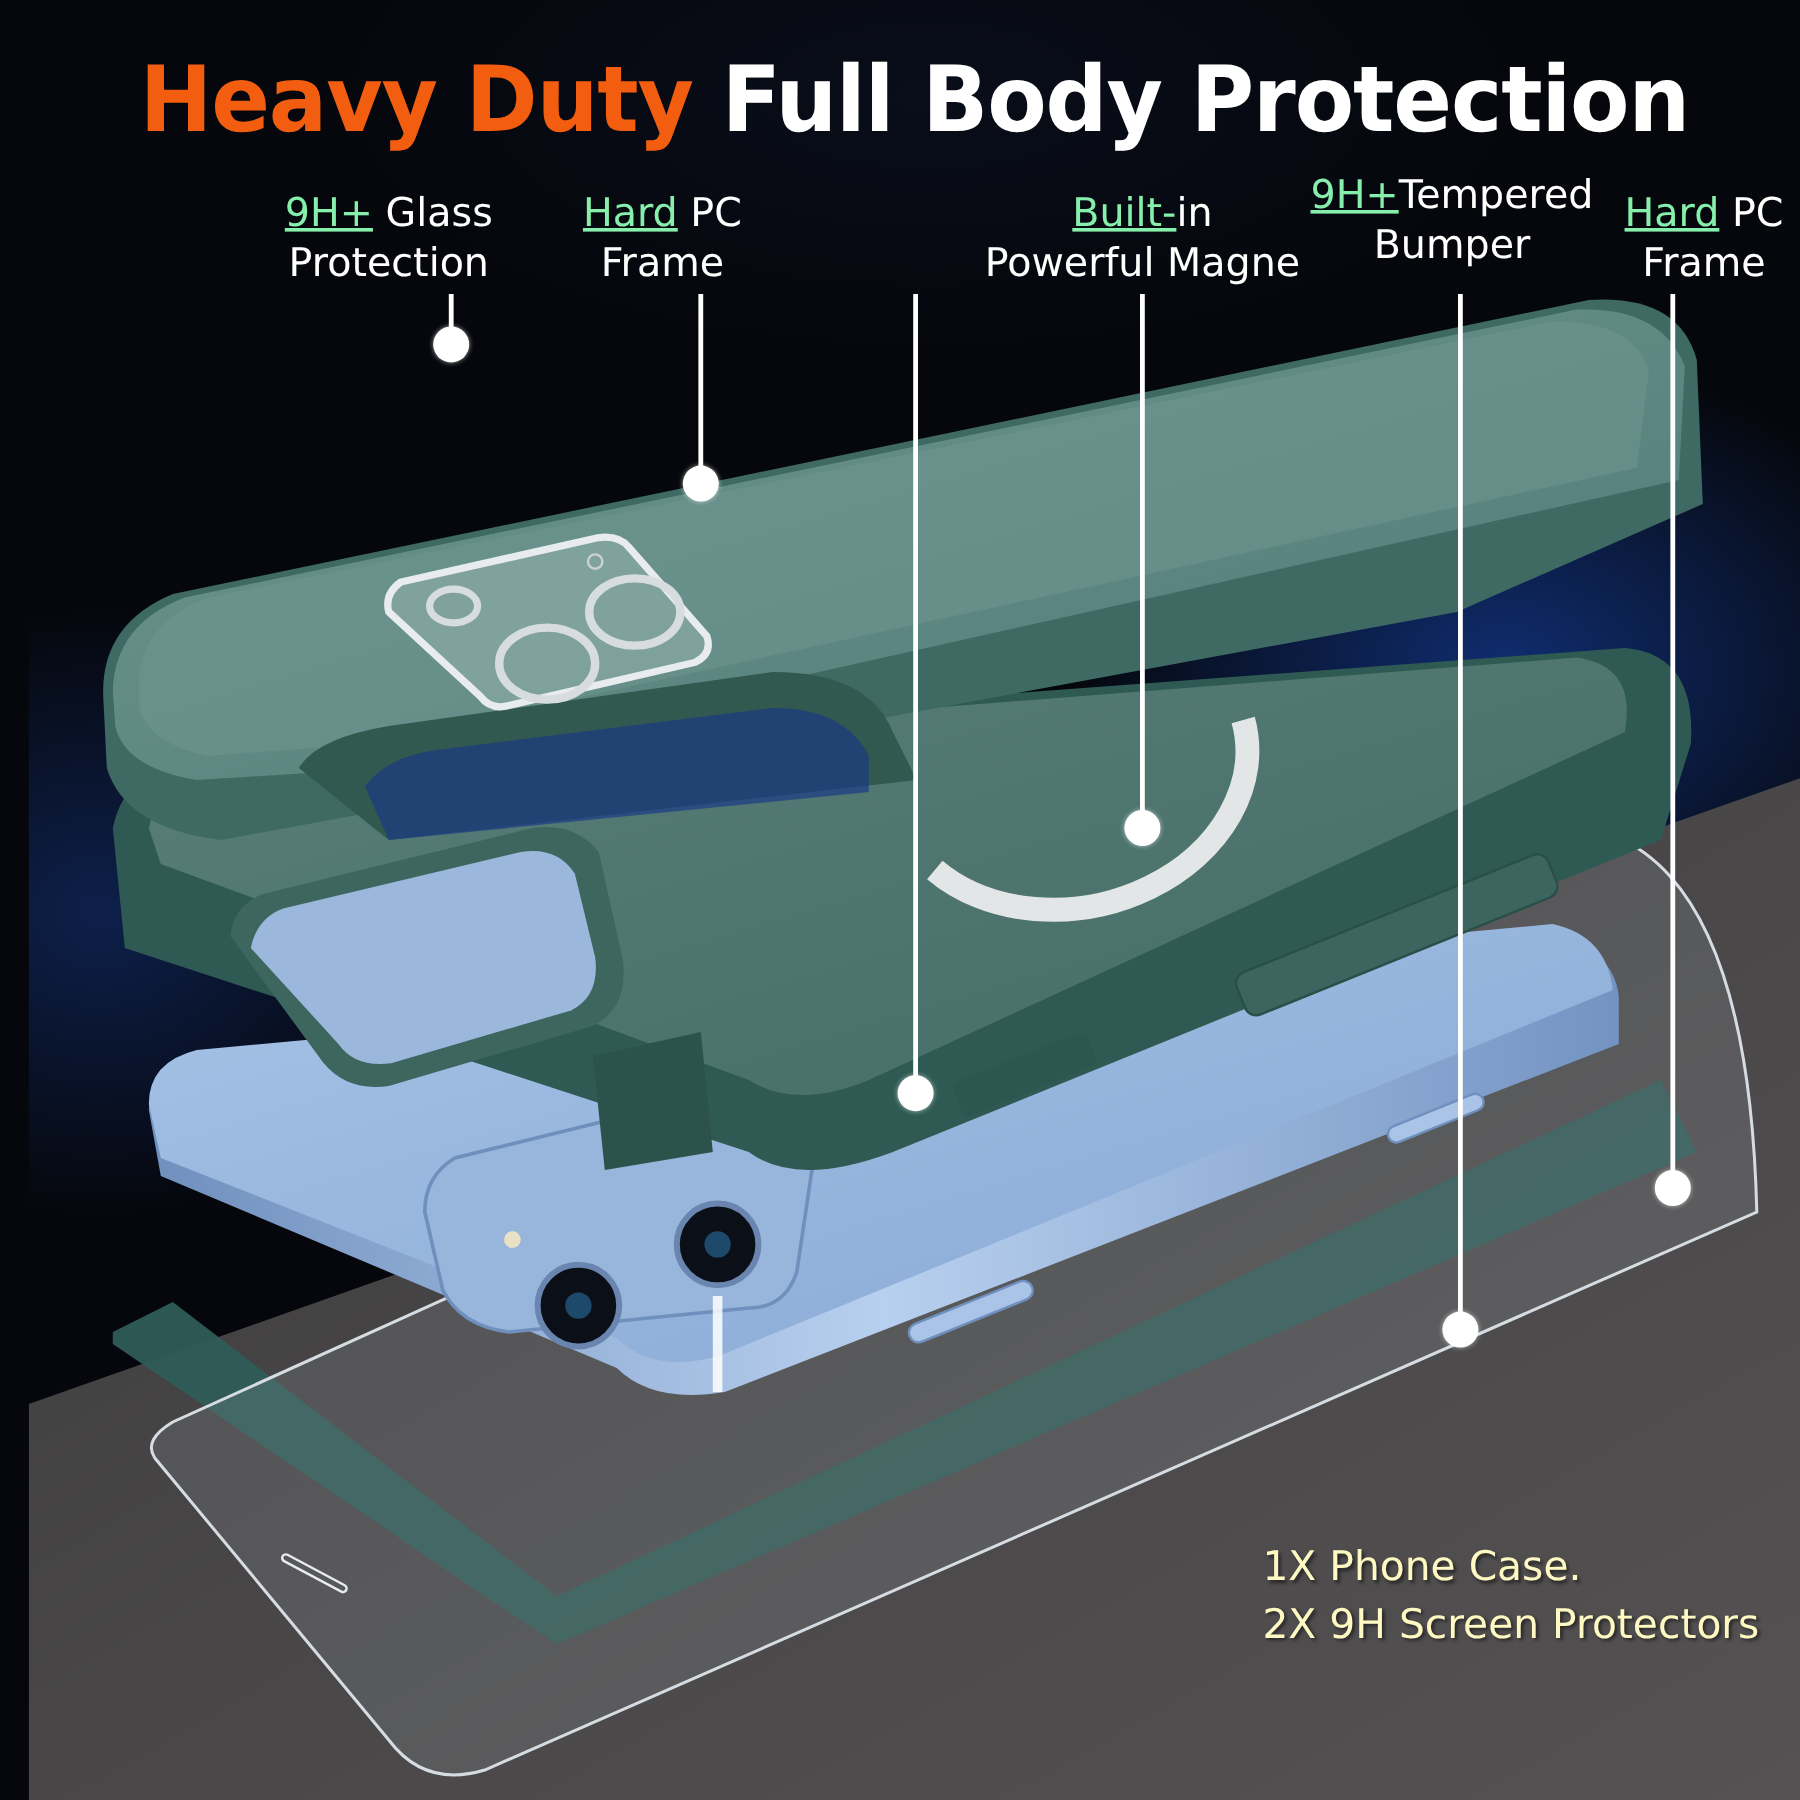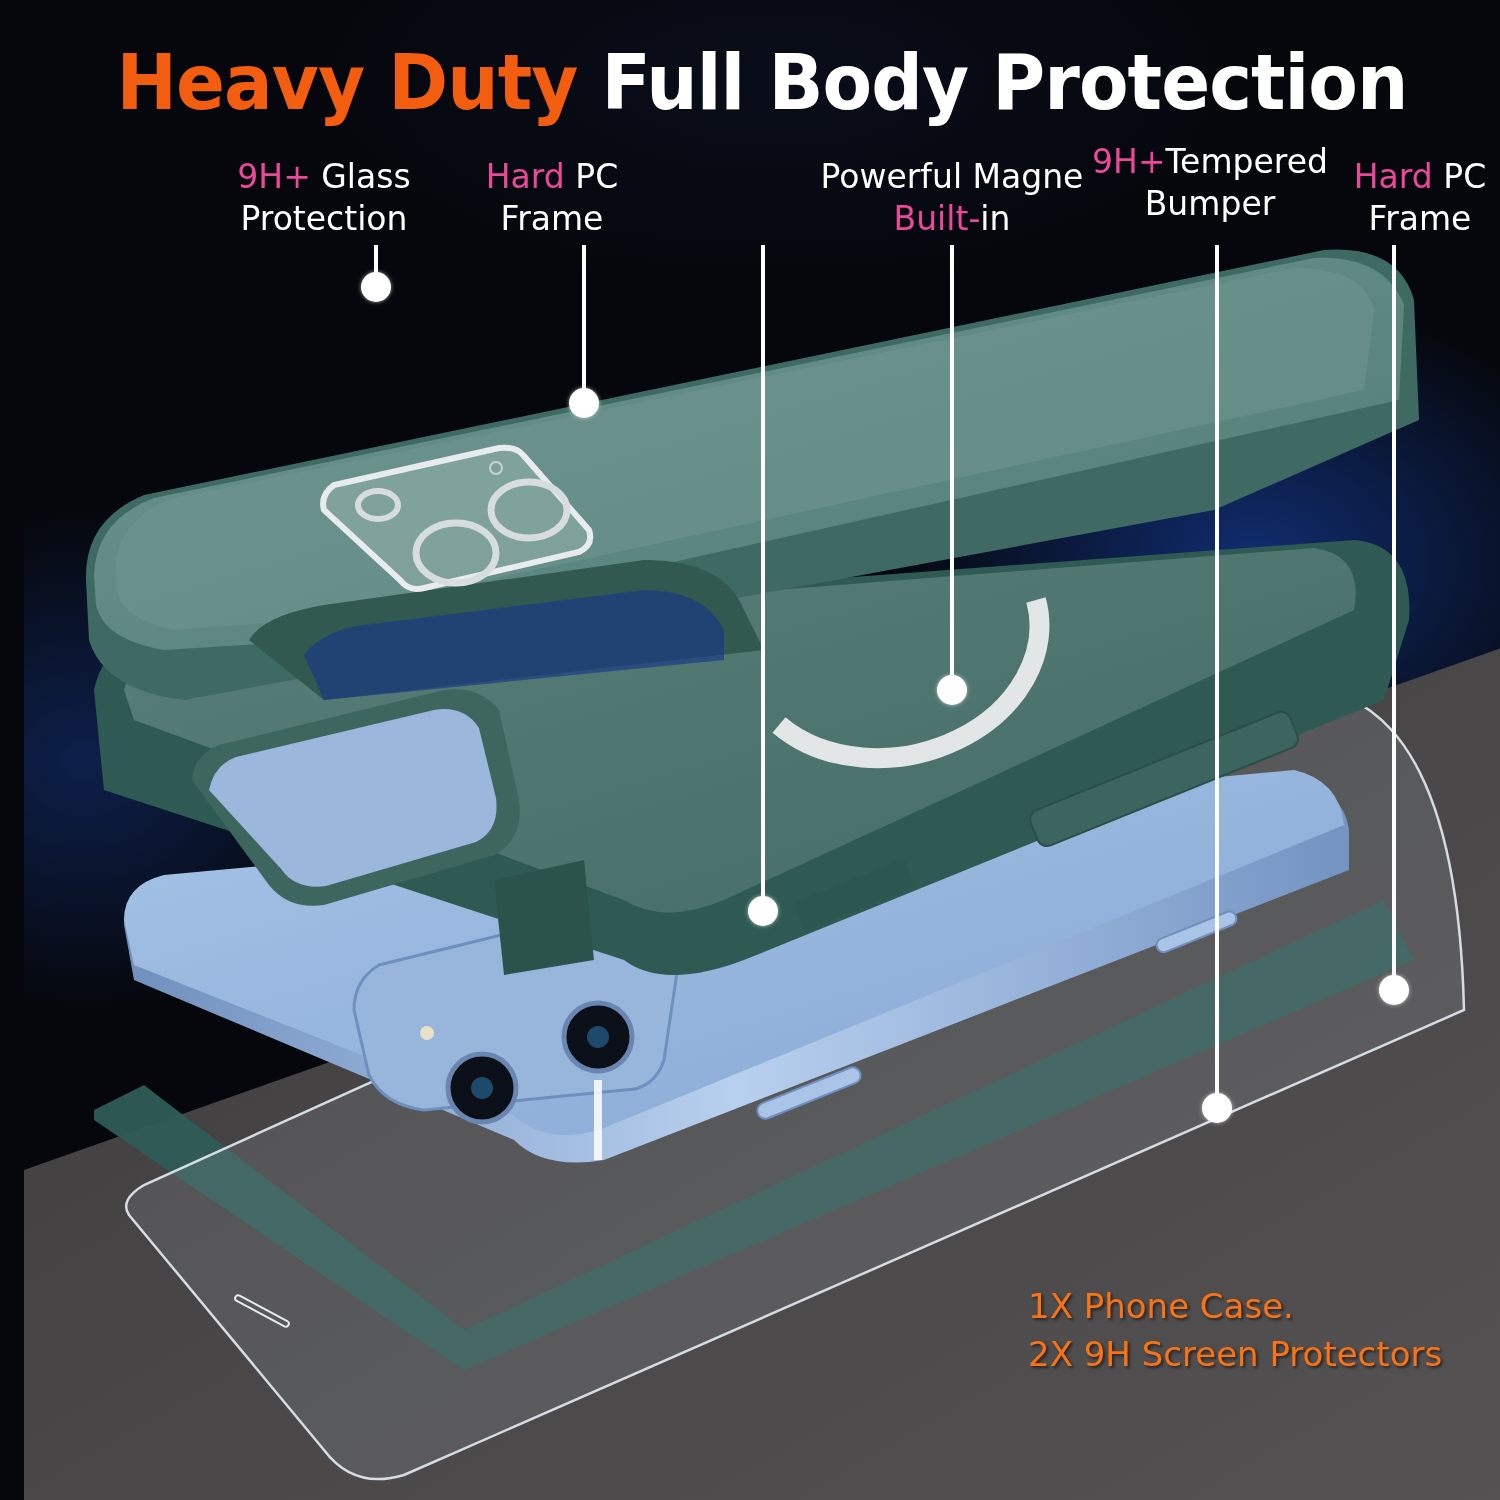--- a/index.html
+++ b/index.html
@@ -24,30 +24,30 @@
     transform: scaleX(0.95); transform-origin: center;
   }
   .title .accent { color: #f25d10; }
   .title .main { color: #ffffff; }
 
   .callout {
     position: absolute; text-align: center; color: #ffffff;
     font-size: 33px; line-height: 42px; white-space: nowrap;
     transform: translateX(-50%);
   }
-  .callout .hl { color: #ec4899; }
+  .callout .hl { color: #86efac; text-decoration: underline; }
   .leader { position: absolute; width: 4px; background: #ffffff; transform: translateX(-50%); }
   .dot {
     position: absolute; width: 30px; height: 30px; border-radius: 50%;
     background: #ffffff; transform: translate(-50%, -50%);
     box-shadow: 0 0 4px rgba(255,255,255,0.6);
   }
 
   .contents {
-    position: absolute; left: 1004px; top: 1282px; color: #f97316;
+    position: absolute; left: 1028px; top: 1282px; color: #fef9c3;
     font-size: 34px; line-height: 48px;
     text-shadow: 2px 2px 3px rgba(0,0,0,0.55);
   }
   .contents div { white-space: nowrap; }
 </style>
 </head>
 <body>
 
 <div class="stage">
   <div class="bg-glow"></div>
@@ -144,22 +144,22 @@
     <div><span class="hl">Hard</span><span> PC</span></div>
     <div>Frame</div>
   </div>
   <div class="leader" style="left:560px; top:245px; height:158px;"></div>
   <div class="dot" style="left:560px; top:403px;"></div>
 
   <div class="leader" style="left:739px; top:245px; height:666px;"></div>
   <div class="dot" style="left:739px; top:911px;"></div>
 
   <div class="callout" style="left:928px; top:156px;">
+    <div><span class="hl">Built-</span><span>in</span></div>
     <div>Powerful Magne</div>
-    <div><span class="hl">Built-</span><span>in</span></div>
   </div>
   <div class="leader" style="left:928px; top:245px; height:445px;"></div>
   <div class="dot" style="left:928px; top:690px;"></div>
 
   <div class="callout" style="left:1186px; top:141px;">
     <div><span class="hl">9H+</span><span>Tempered</span></div>
     <div>Bumper</div>
   </div>
   <div class="leader" style="left:1193px; top:245px; height:863px;"></div>
   <div class="dot" style="left:1193px; top:1108px;"></div>

